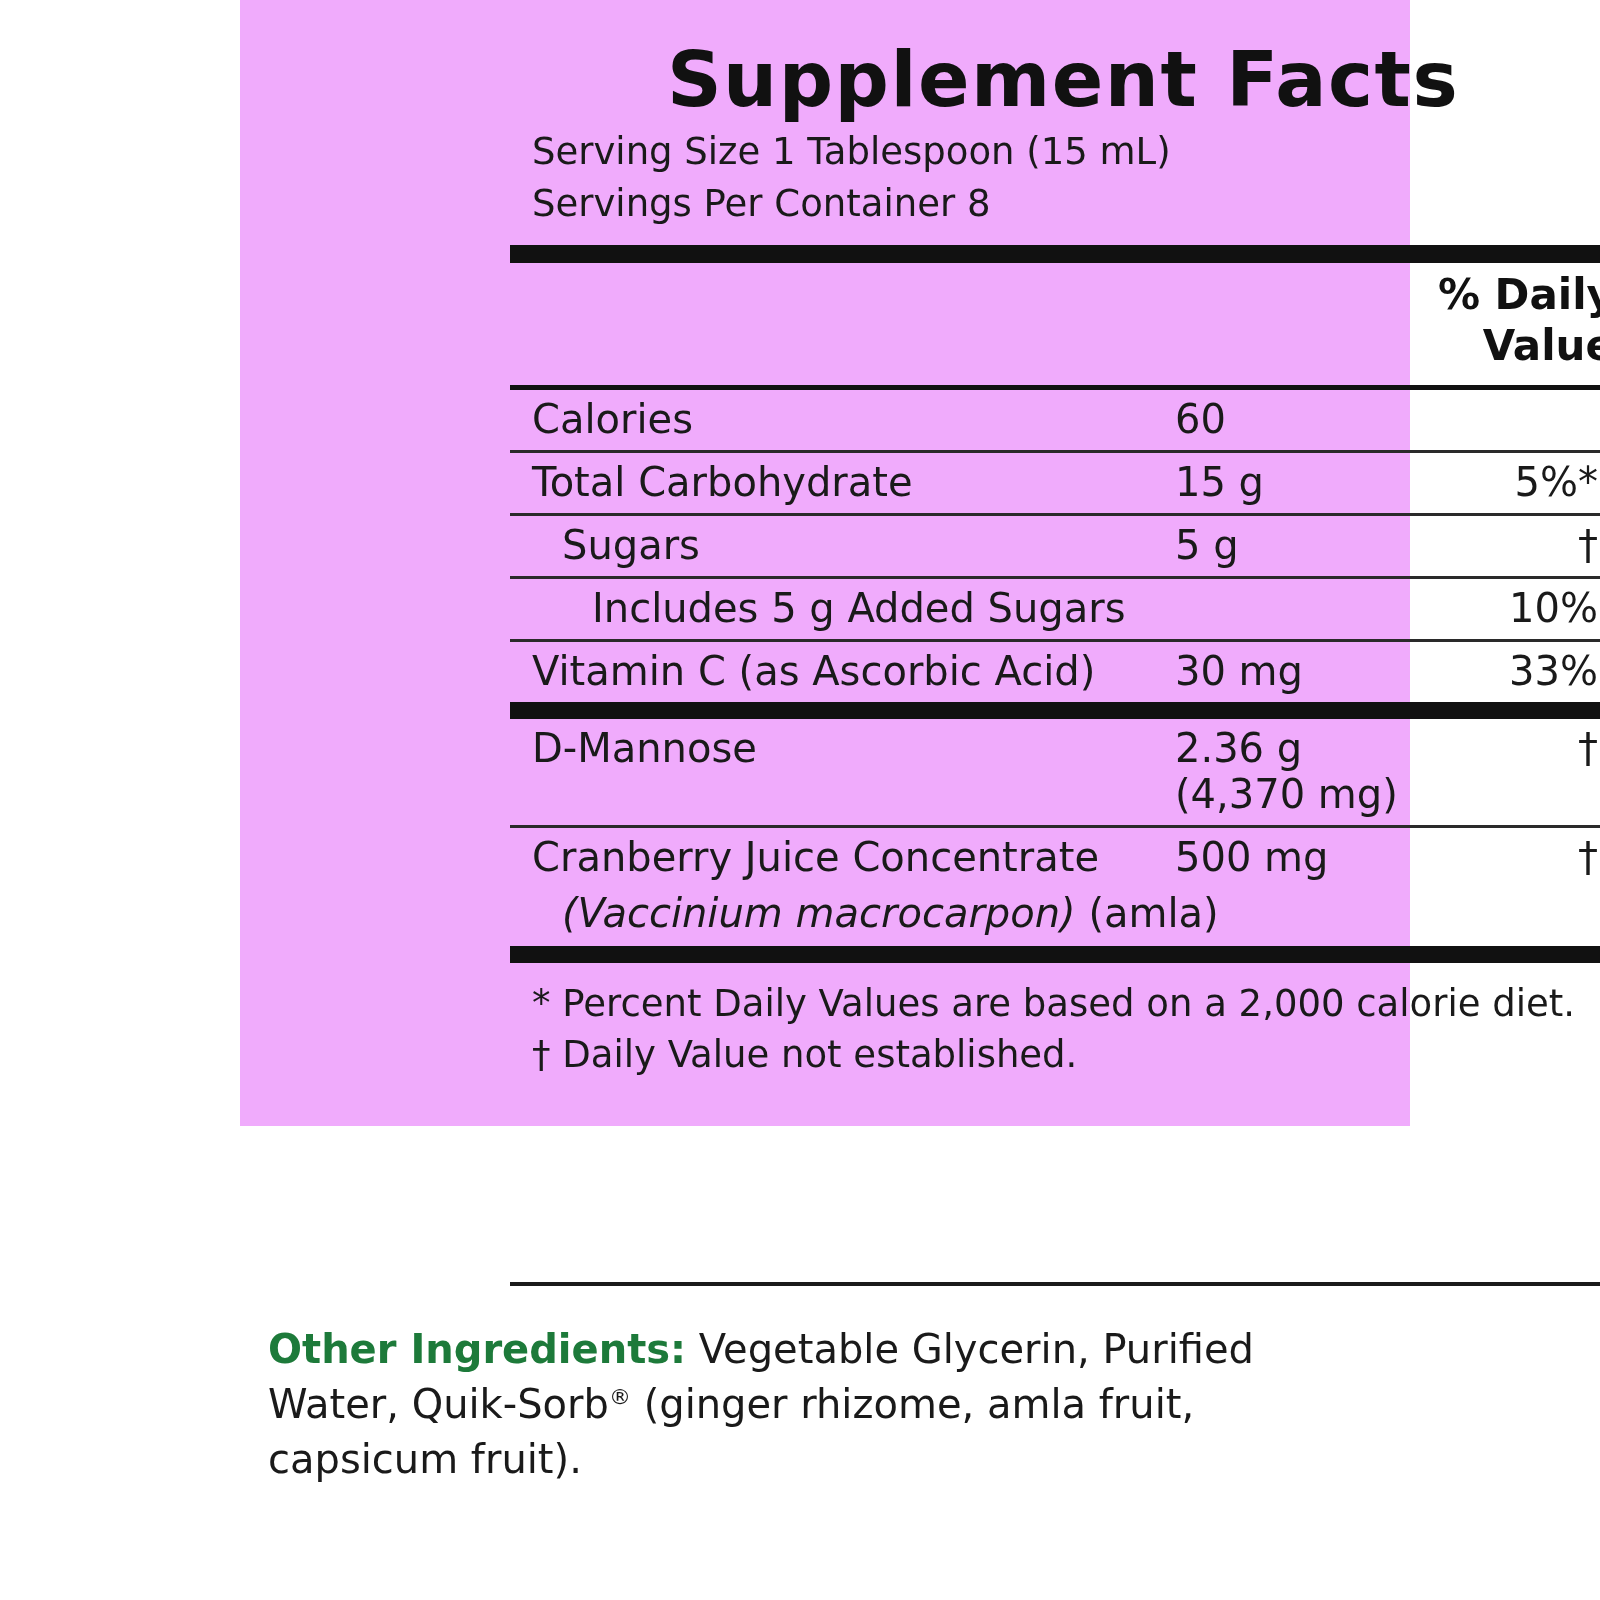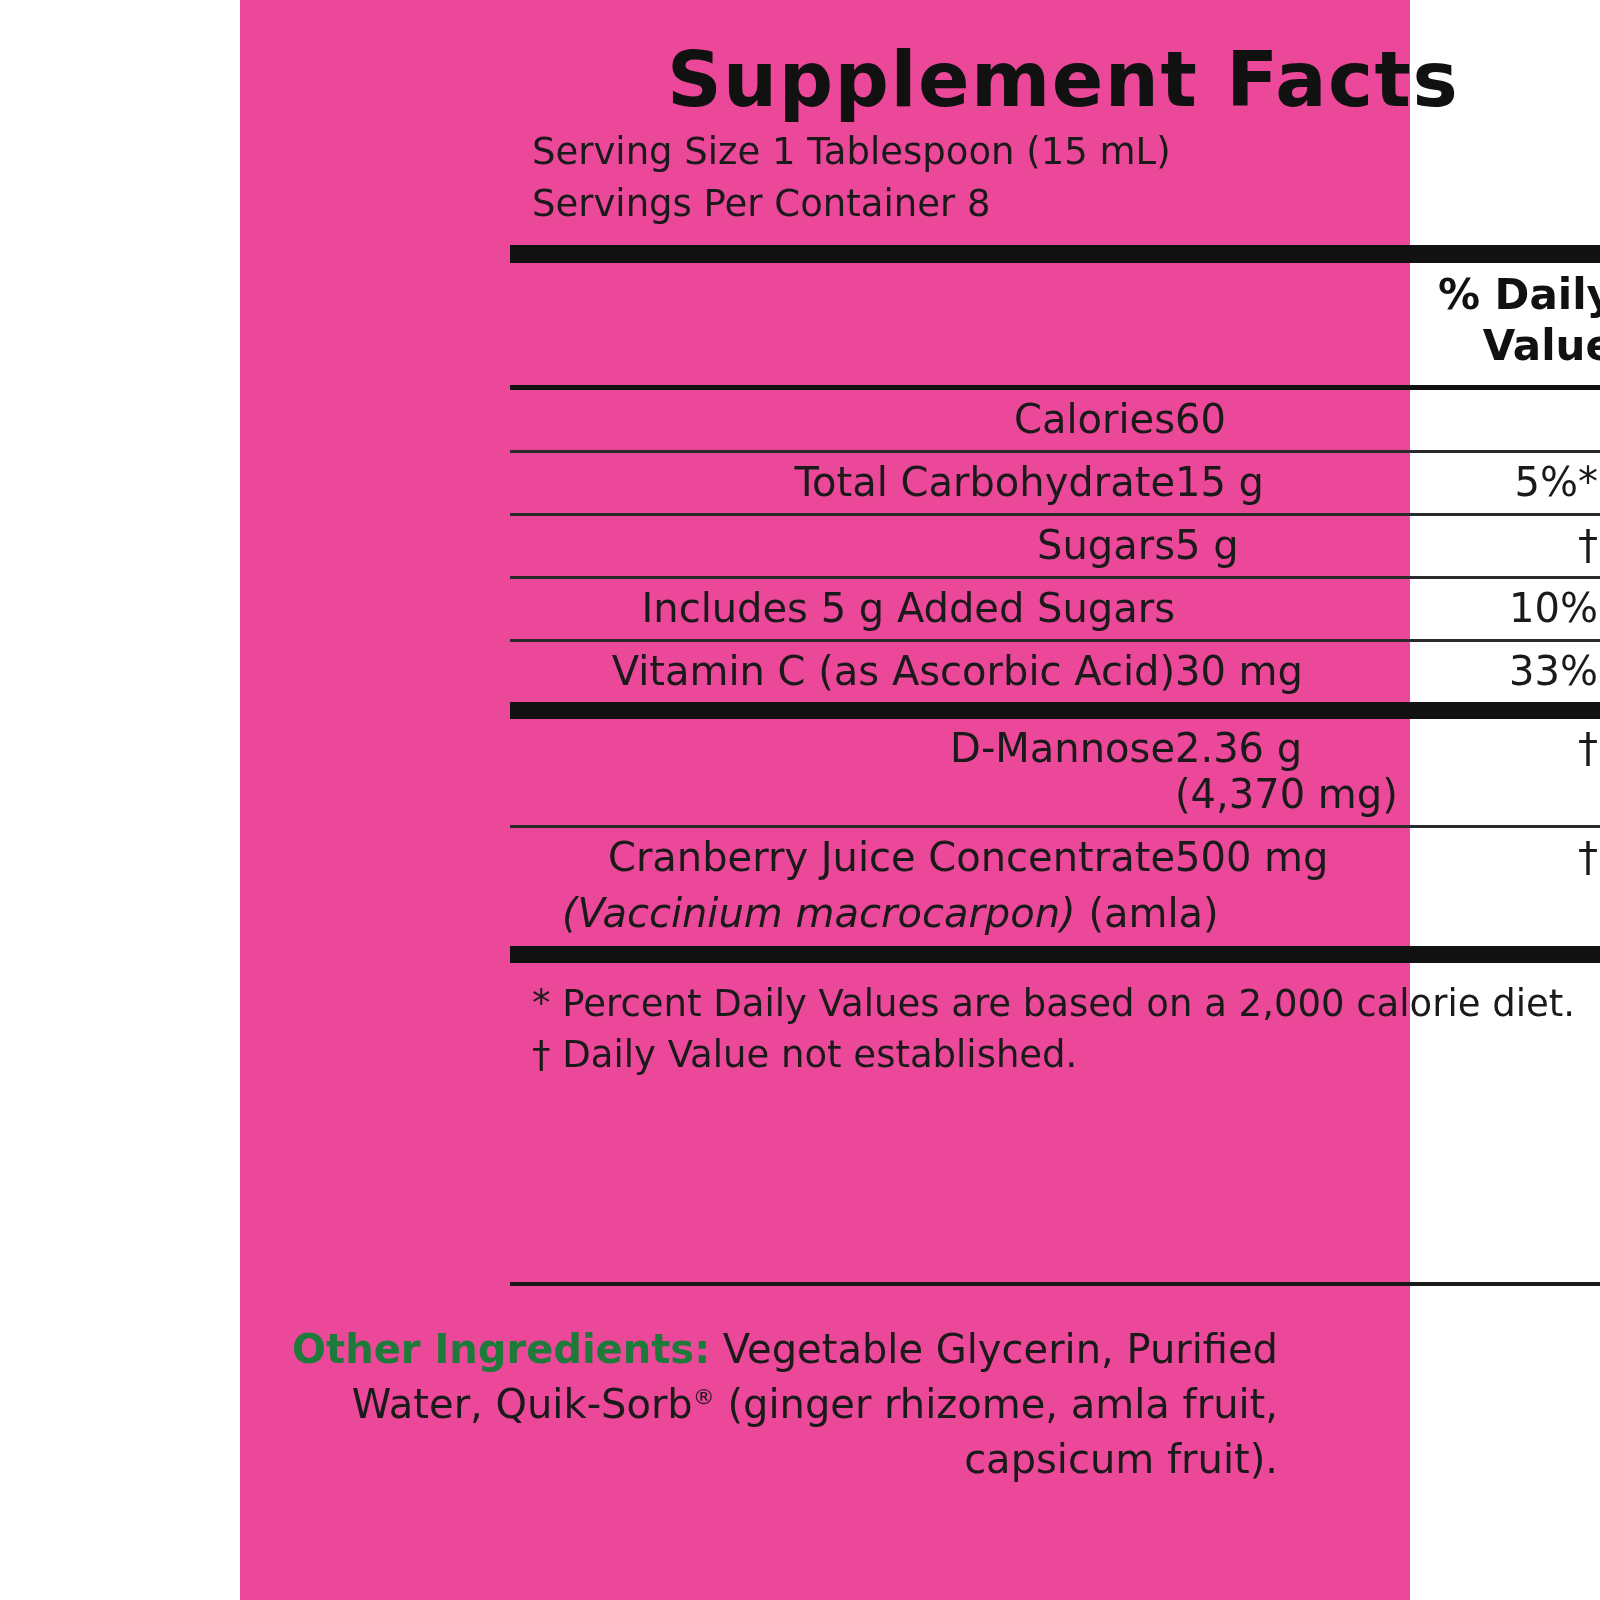--- a/index.html
+++ b/index.html
@@ -12,22 +12,22 @@
     height: 1600px;
     font-family: "DejaVu Sans", sans-serif;
     overflow: hidden;
   }
 
   .panel {
     position: absolute;
     left: 240px;
     top: 0px;
     width: 1170px;
-    height: 1600px;
-    background: #ec4899;
+    height: 1126px;
+    background: #f0abfc;
   }
 
   .inner {
     position: absolute;
     left: 270px;
     top: 40px;
     width: 1110px;
   }
 
   .title {
@@ -92,21 +92,21 @@
     font-size: 40px;
     color: #1a1a1a;
   }
   table.facts td {
     padding: 6px 0 8px 0;
     vertical-align: top;
   }
   table.facts tr.bordered td {
     border-bottom: 3px solid #2a2a2a;
   }
-  .c-name { text-align: right; padding-left: 22px !important; }
+  .c-name { text-align: left; padding-left: 22px !important; }
   .c-amt  { text-align: left; width: 250px; padding-right: 18px !important; }
   .c-dv   { text-align: right; width: 155px; padding-right: 22px !important; }
 
   .indent1 { padding-left: 52px !important; }
   .indent2 { padding-left: 82px !important; }
 
   .sub-italic {
     font-style: italic;
   }
   .sub-line {
@@ -131,21 +131,20 @@
   }
 
   .other-ing {
     position: absolute;
     left: 268px;
     top: 1322px;
     width: 1010px;
     font-size: 40px;
     line-height: 1.38;
     color: #1a1a1a;
-    text-align: right;
   }
   .oi-label {
     font-weight: bold;
     color: #1d7a3a;
   }
   sup.reg { font-size: 0.55em; vertical-align: super; }
 
   .bottom-rule {
     position: absolute;
     left: 270px;

